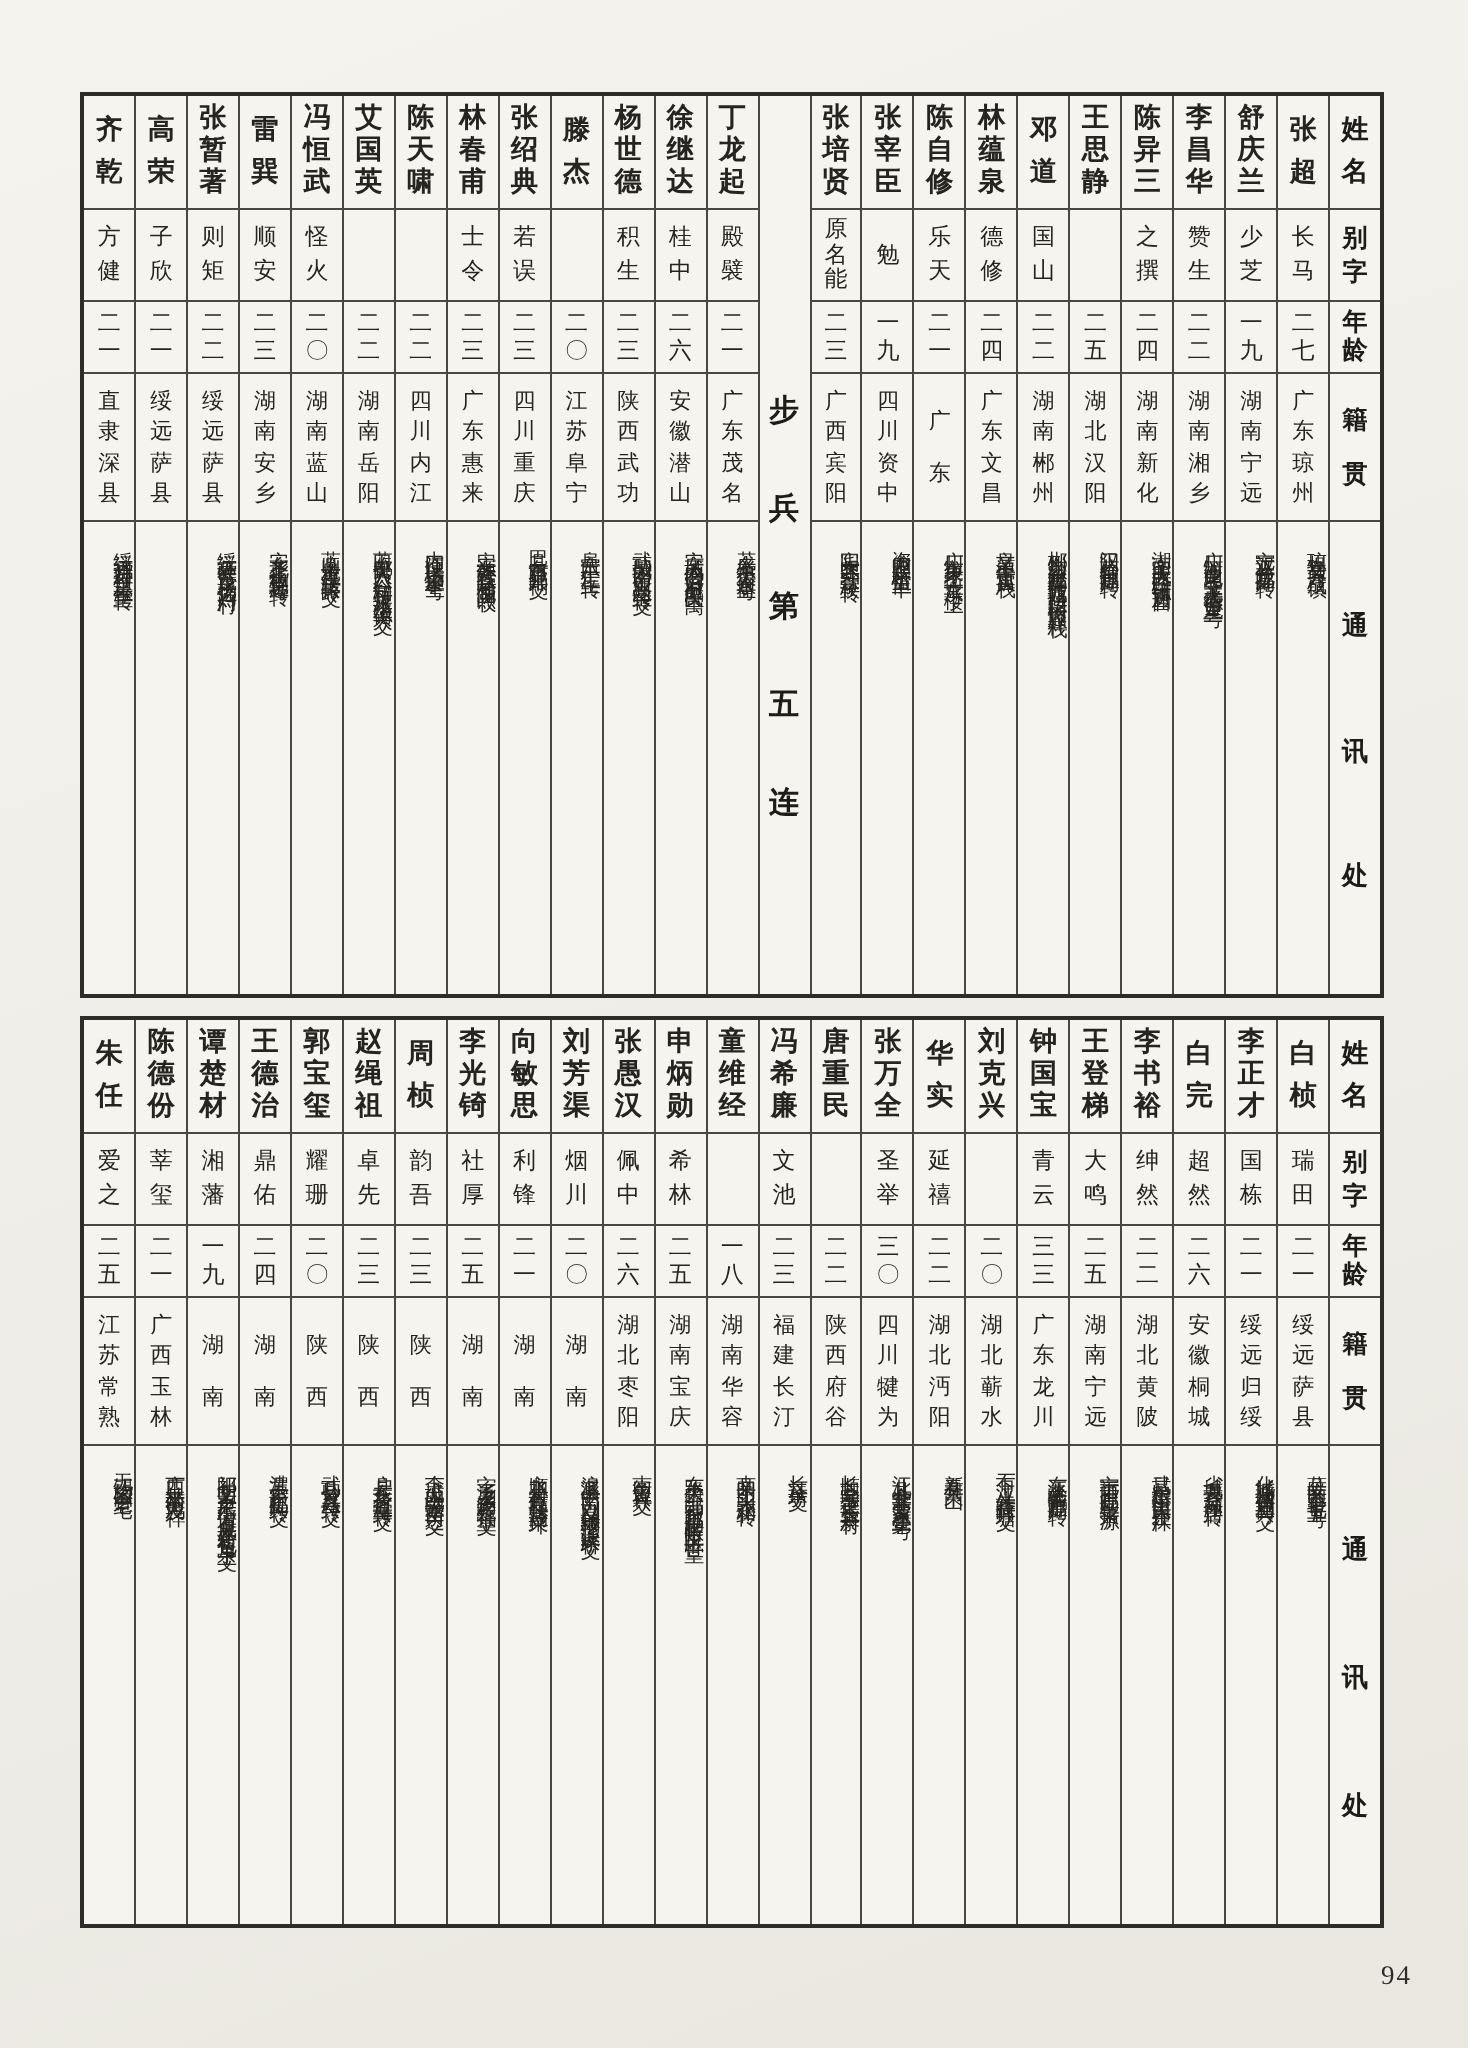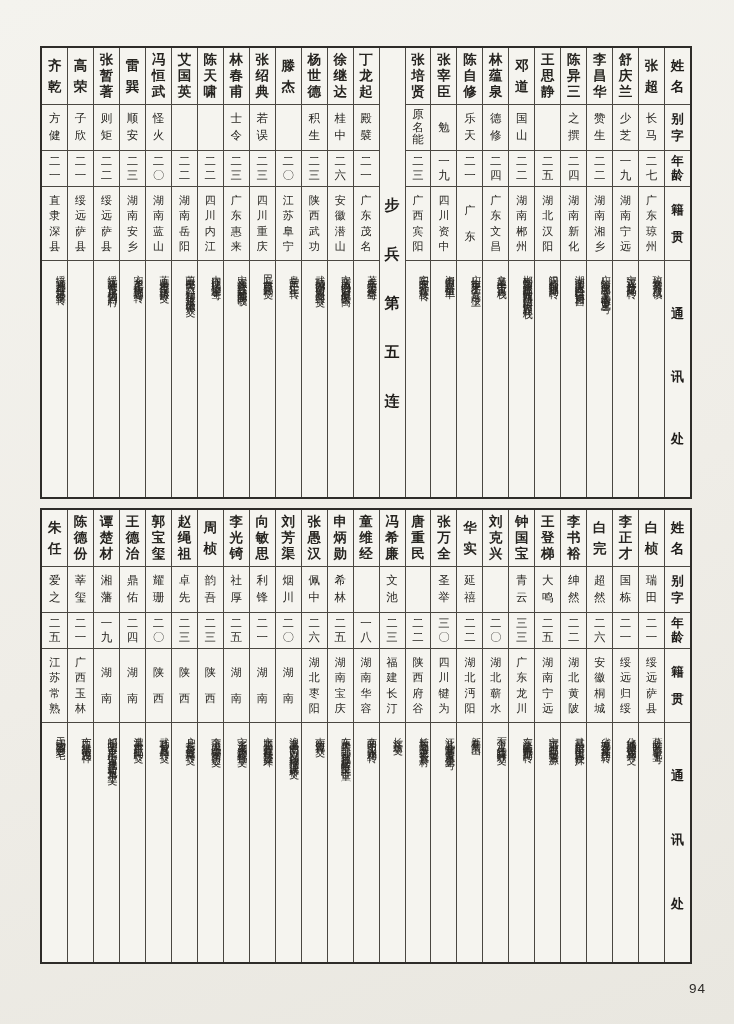--- a/index.html
+++ b/index.html
@@ -88,21 +88,21 @@
     font-weight: 700;
     padding: 150px 0 88px 0;
     justify-content: space-between;
     color: #1e1c19;
   }
 
   .page-number {
     position: absolute;
     right: 28px;
     bottom: 28px;
-    font-family: Liberation Sans, sans-serif;
+    font-family: Liberation Serif, serif;
     font-size: 13.5px;
     color: #2e2c29;
     letter-spacing: 1px;
   }
 </style>
 </head>
 <body>
 
 <div class="page">
   <div class="reg-table" id="table-top">

